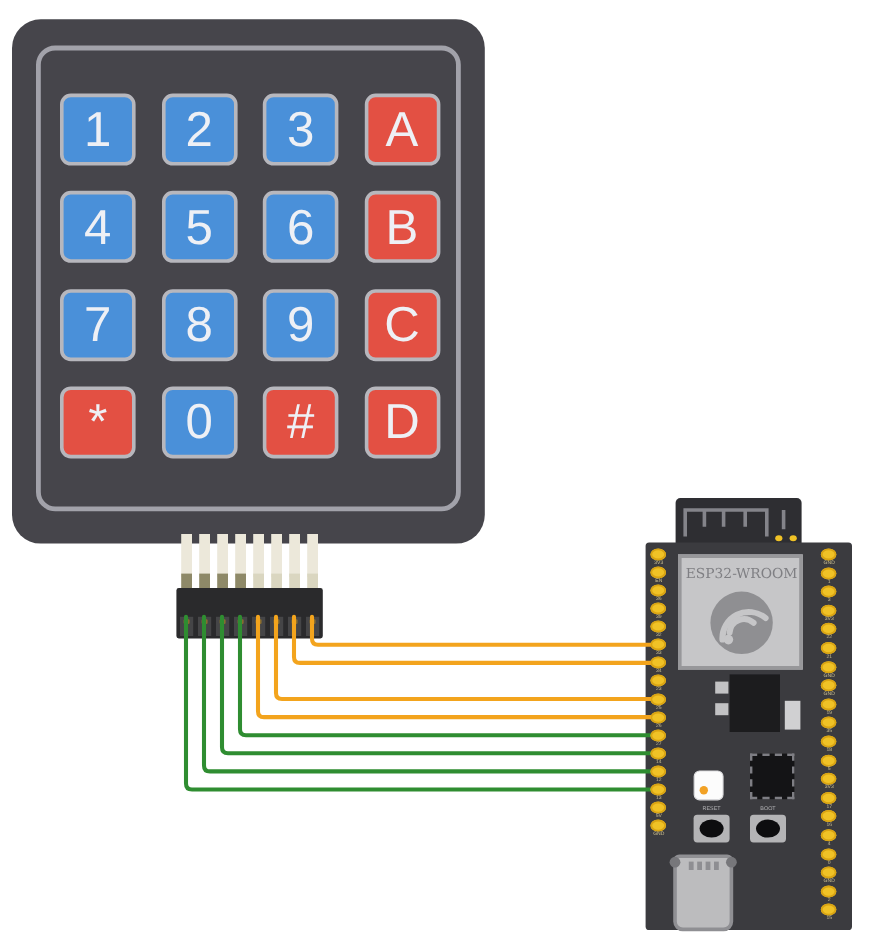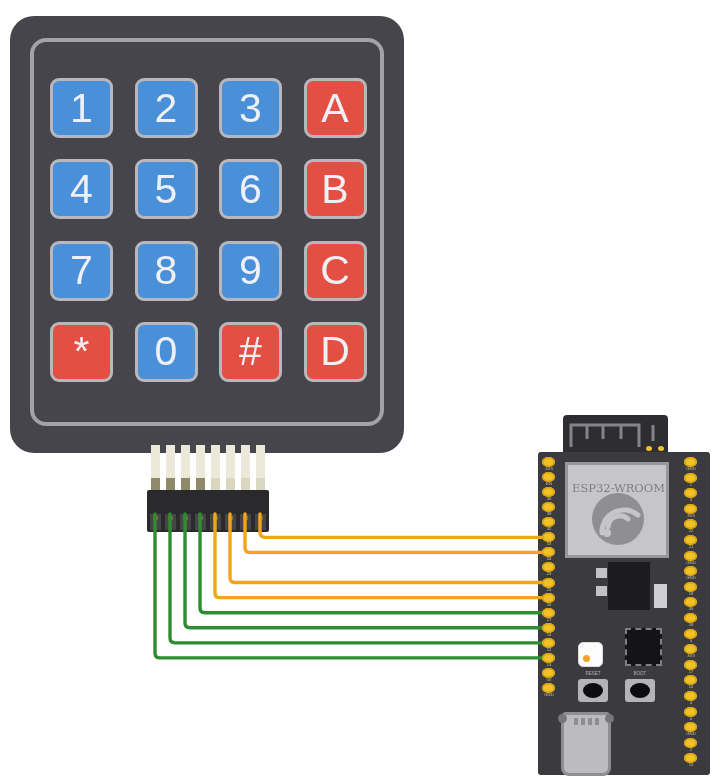--- a/index.html
+++ b/index.html
@@ -24,21 +24,21 @@
   .slot i{position:absolute;left:3px;top:2px;width:5px;height:4px;background:#8a6d2f;border-radius:1px;}
   
   #wires{position:absolute;left:0;top:0;z-index:3;}
   
   #esp-board{position:absolute;left:538px;top:452px;width:172px;height:323px;
        background:#3b3b3f;border-radius:3px;}
   #esp-antenna{position:absolute;left:563px;top:415px;width:105px;height:39px;
        background:#2e2e32;border-radius:4px 4px 0 0;}
   #esp-module{position:absolute;left:565px;top:462px;width:104px;height:96px;
        background:#c6c6c8;border:3px solid #97979a;box-sizing:border-box;}
-  #module-label{position:absolute;left:3px;top:16px;width:94px;text-align:right;
+  #module-label{position:absolute;left:3px;top:6px;width:94px;text-align:center;
        font-family:"DejaVu Serif",serif;font-size:11.5px;color:#7f7f83;white-space:nowrap;}
   .pin{position:absolute;width:13px;height:10px;border-radius:50%;background:#f0c226;
        box-shadow:inset 0 0 0 1.5px #d9a413;z-index:4;}
   .pin-label{position:absolute;width:30px;text-align:center;font-size:10px;color:#cdc091;
        transform:scale(0.42);transform-origin:center top;z-index:4;line-height:1;}
   .ic-reg{position:absolute;left:608px;top:562px;width:42px;height:48px;background:#1c1c1e;}
   .reg-leg{position:absolute;background:#c2c2c4;}
   .rgb-led{position:absolute;left:578px;top:642px;width:25px;height:25px;background:#fcfcfc;
        border-radius:5px;border:1px solid #dcdcde;box-sizing:border-box;}
   .rgb-led i{position:absolute;left:4px;top:12px;width:7px;height:7px;border-radius:50%;background:#f2a226;}

